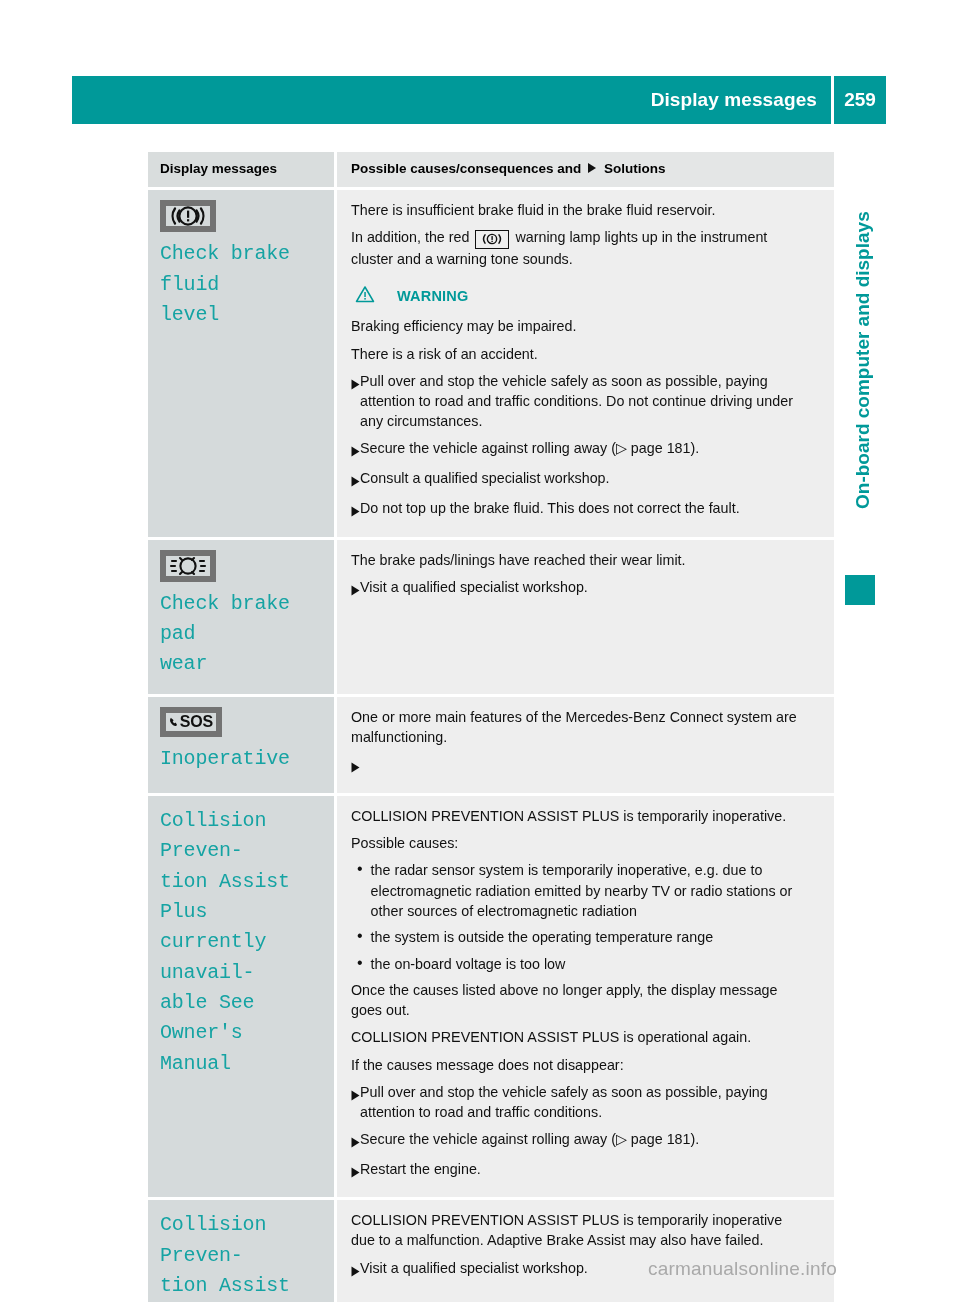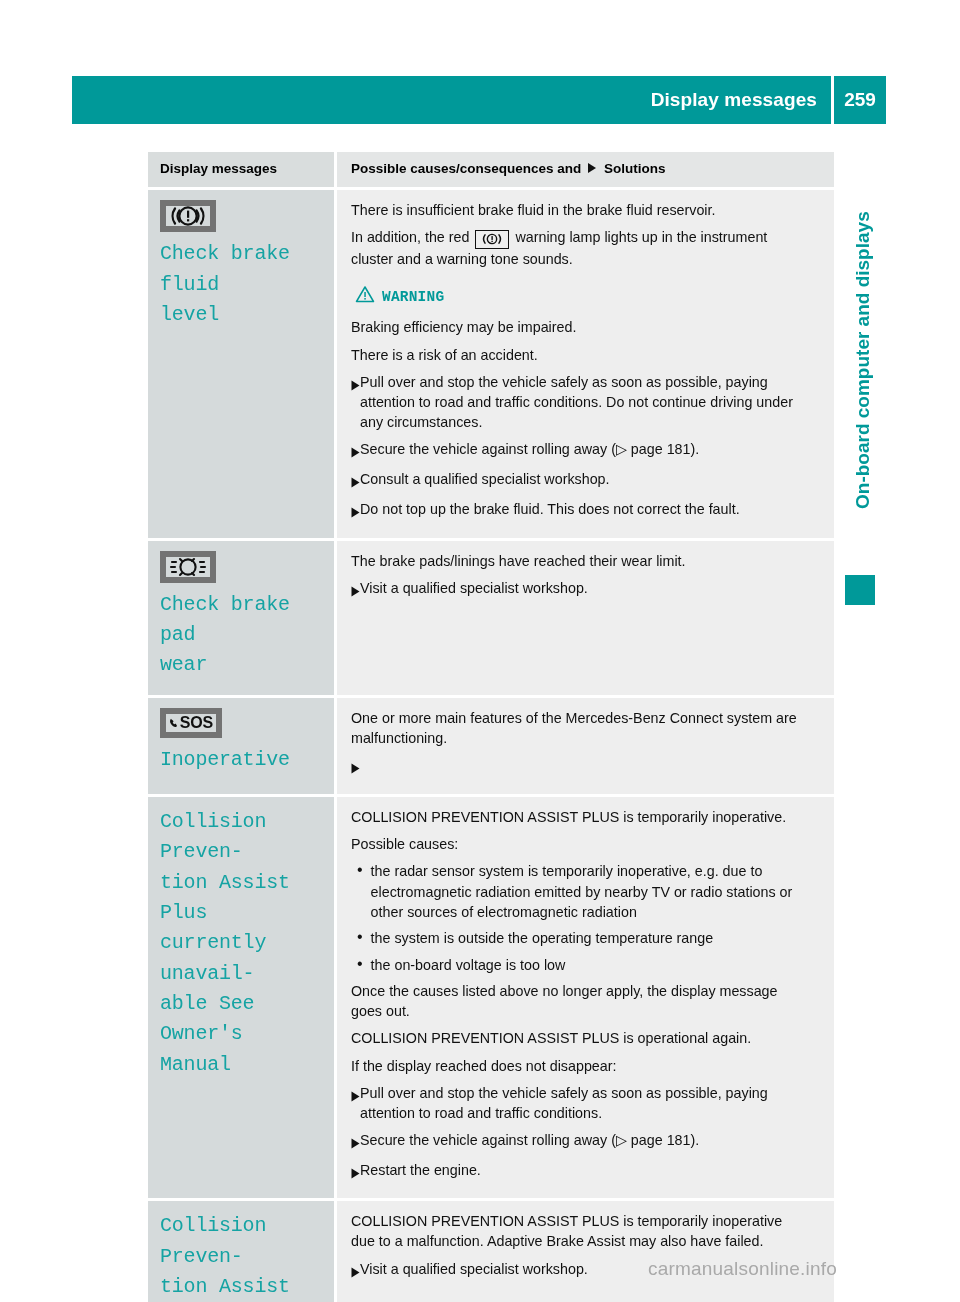--- a/index.html
+++ b/index.html
@@ -125,23 +125,22 @@
   }
 
   
   .body-p {
     font-size: 14.3px; line-height: 1.42; color: #111111;
     margin-bottom: 7px;
   }
   .body-p:last-child { margin-bottom: 0; }
 
   .warn-head {
-    display: flex; align-items: center; gap: 7px;
+    display: flex; align-items: center; gap: 22px;
     margin: 16px 0 9px 4px;
-    font-family: Liberation Mono, monospace;
   }
   .warn-head-text {
     color: #009999; font-size: 14.5px; font-weight: bold;
     letter-spacing: .2px;
   }
 
   .solution {
     display: flex; align-items: flex-start; gap: 0;
     font-size: 14.3px; line-height: 1.42; color: #111111;
     margin-bottom: 6px;
@@ -364,21 +363,21 @@
           <span class="cause-marker">•</span>
           <span>the system is outside the operating temperature range</span>
         </div>
         <div class="cause">
           <span class="cause-marker">•</span>
           <span>the on-board voltage is too low</span>
         </div>
 
         <div class="body-p">Once the causes listed above no longer apply, the display message goes out.</div>
         <div class="body-p">COLLISION PREVENTION ASSIST PLUS is operational again.</div>
-        <div class="body-p">If the display reached does not disappear:</div>
+        <div class="body-p">If the causes message does not disappear:</div>
 
         <div class="solution">
           <span class="solution-marker">
             <svg width="9" height="11" viewBox="0 0 9 11">
                 <polygon points="0.5,0.5 8.5,5.5 0.5,10.5" fill="#111111"></polygon>
               </svg>
           </span>
           <span>Pull over and stop the vehicle safely as soon as possible, paying attention to road and traffic conditions.</span>
         </div>
         <div class="solution">

